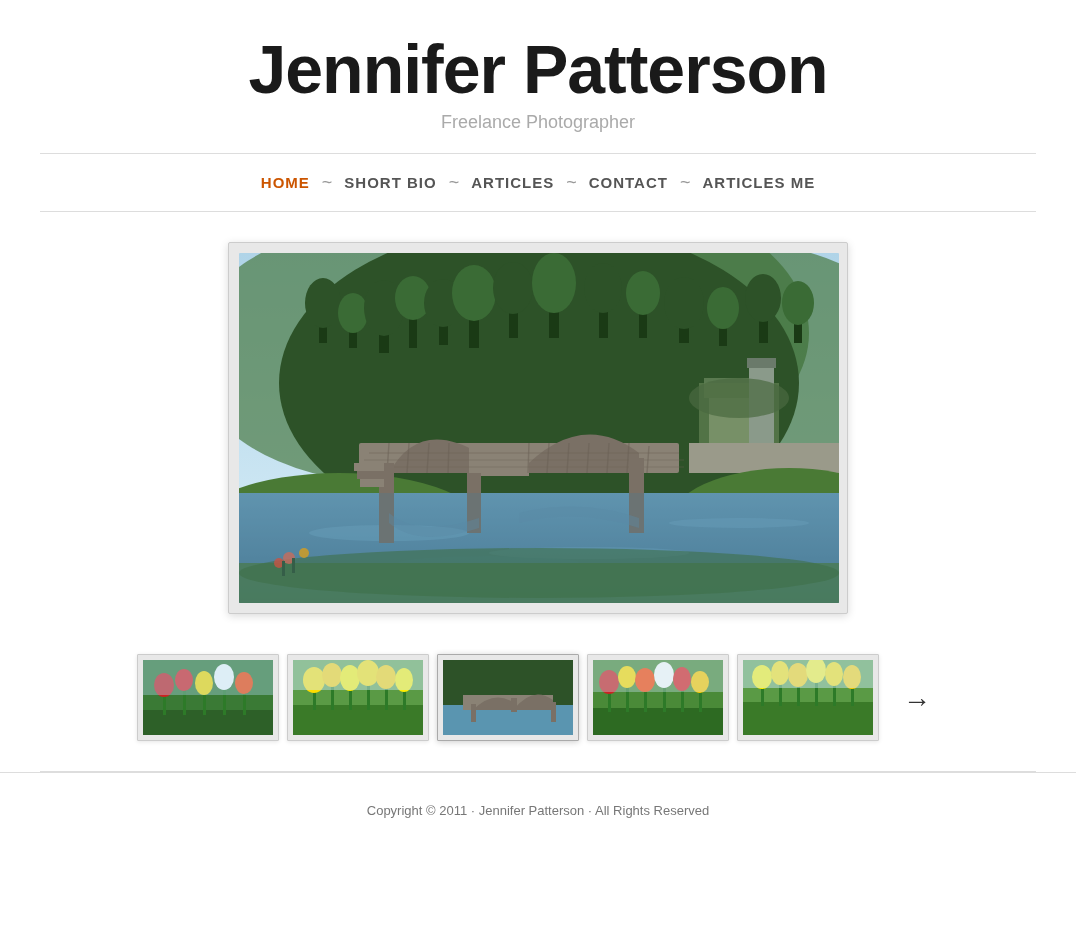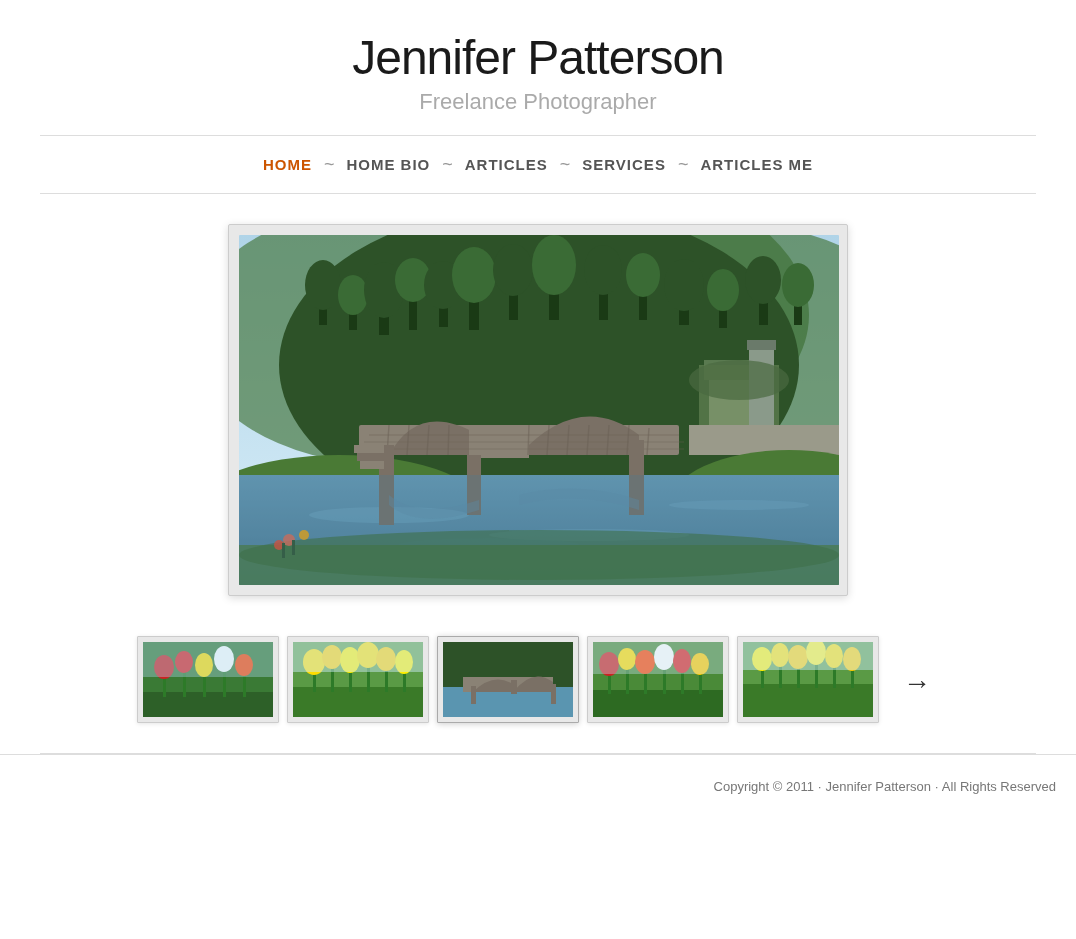--- a/index.html
+++ b/index.html
@@ -10,28 +10,28 @@
       color: #333;
     }
 
     
     #header {
       text-align: center;
       padding: 30px 20px 20px;
     }
 
     #site-title {
-      font-size: 48px;
-      font-weight: 400;
+      font-size: 68px;
+      font-weight: 700;
       color: #1a1a1a;
       letter-spacing: -1px;
     }
 
     #site-subtitle {
-      font-size: 22px;
+      font-size: 18px;
       color: #aaa;
       font-weight: 300;
       margin-top: 4px;
     }
 
     
     .divider {
       border: none;
       border-top: 1px solid #ddd;
       margin: 0 40px;
@@ -136,44 +136,44 @@
       color: #333;
       cursor: pointer;
       font-weight: bold;
       margin-left: 8px;
       padding: 4px 8px;
     }
 
     
     #footer {
       border-top: 1px solid #ddd;
-      text-align: right;
-      padding: 24px 20px;
+      text-align: center;
+      padding: 30px 20px;
       font-size: 13px;
       color: #777;
     }
   </style>
 </head>
 <body>
 
 <div id="header">
   <div id="site-title">Jennifer Patterson</div>
   <div id="site-subtitle">Freelance Photographer</div>
 </div>
 
 <hr class="divider">
 
 <nav id="nav">
   <a class="nav-item active">HOME</a>
   <span class="nav-separator">~</span>
-  <a class="nav-item">HOME BIO</a>
+  <a class="nav-item">SHORT BIO</a>
   <span class="nav-separator">~</span>
   <a class="nav-item">ARTICLES</a>
   <span class="nav-separator">~</span>
-  <a class="nav-item">SERVICES</a>
+  <a class="nav-item">CONTACT</a>
   <span class="nav-separator">~</span>
   <a class="nav-item">ARTICLES ME</a>
 </nav>
 
 <hr class="divider">
 
 <div id="main-content">
   <div id="main-image-container">
     <div id="main-image">
       

